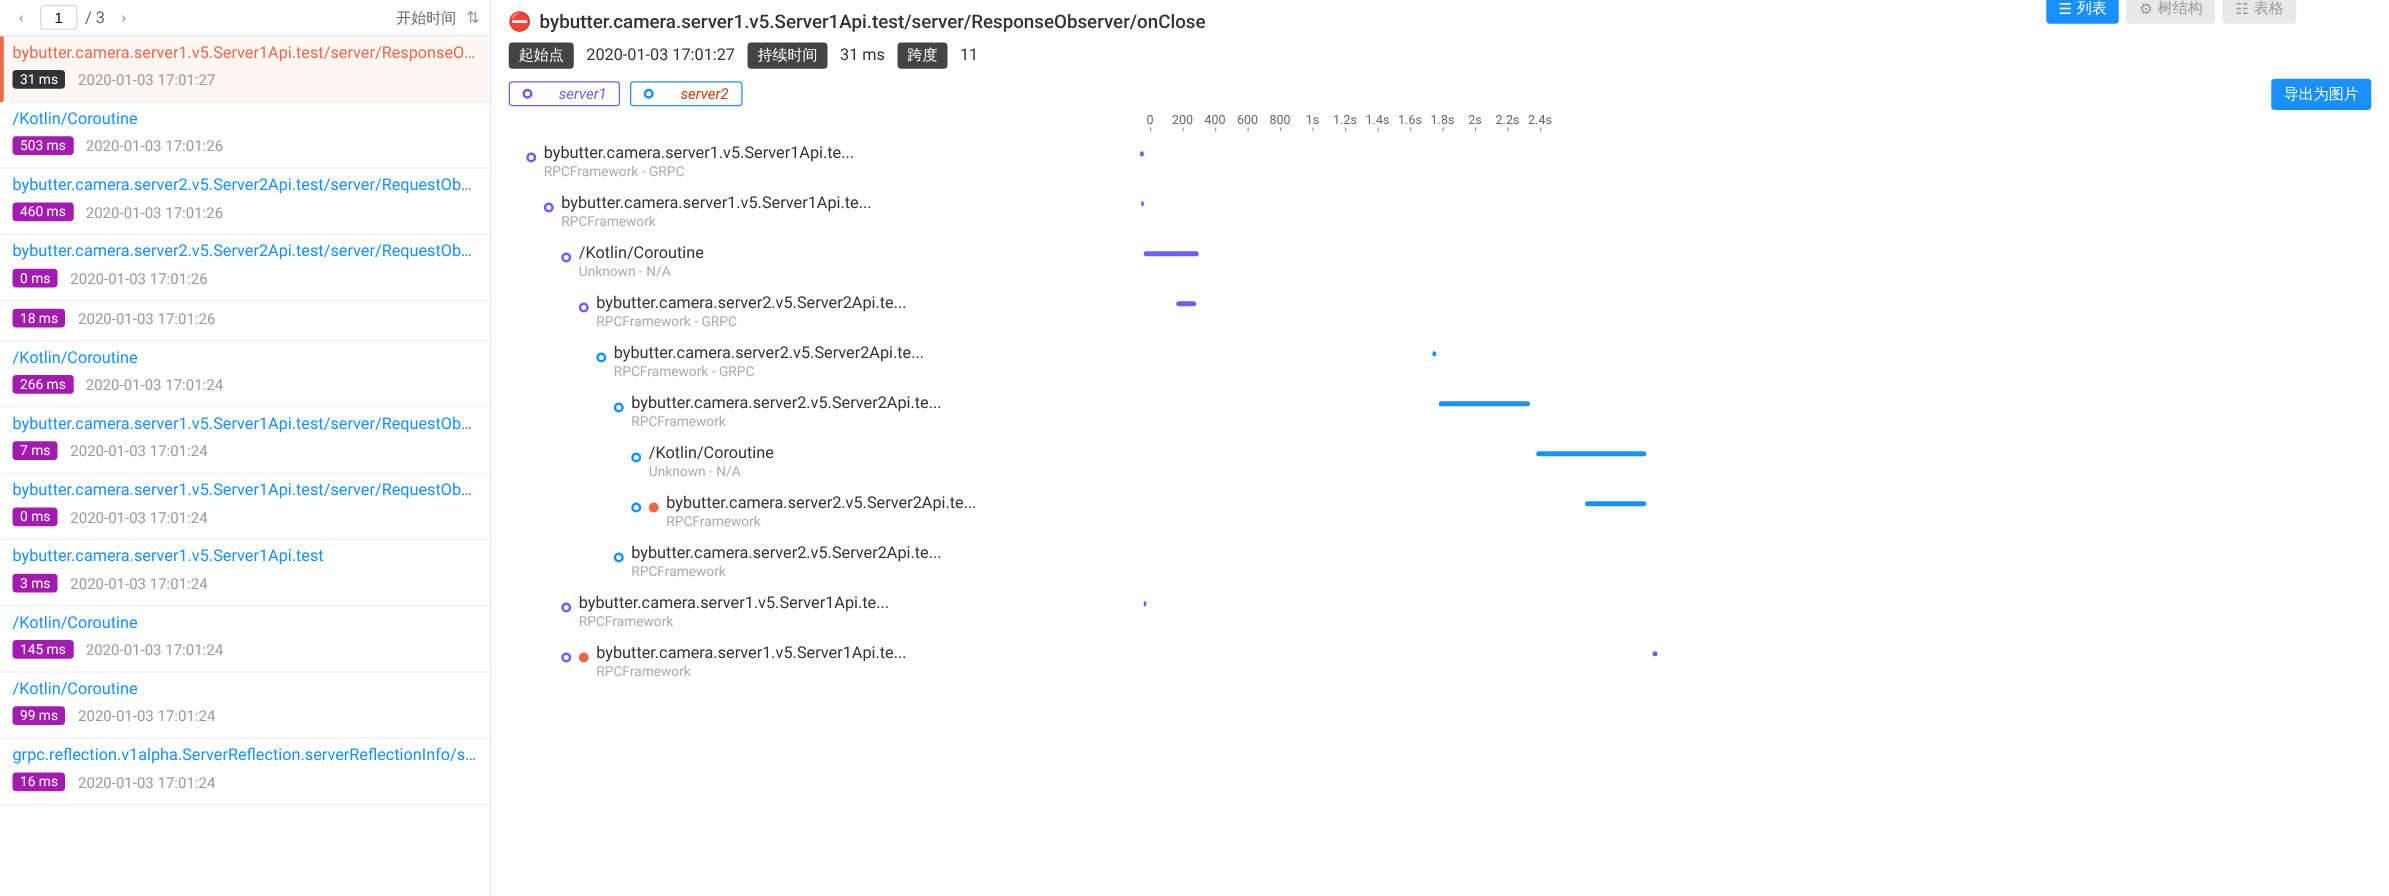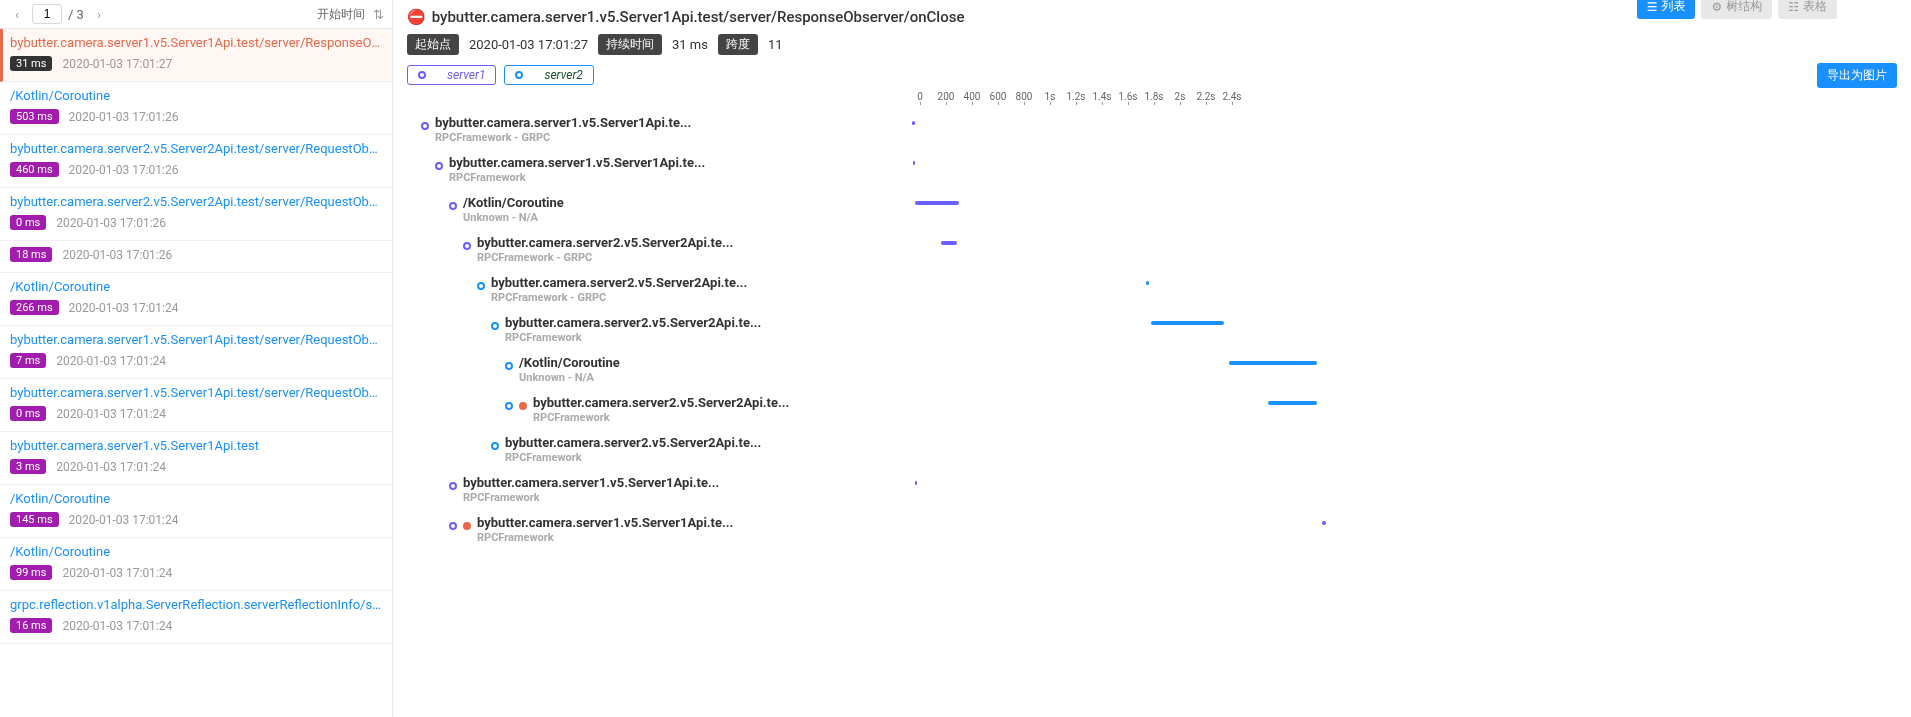--- a/index.html
+++ b/index.html
@@ -28,32 +28,32 @@
 .ip-select { background: #1890ff; color: #fff; padding: 3px 8px; border-radius: 3px; font-size: 12px; display: flex; align-items: center; gap: 4px; cursor: pointer; }
 .copy-btn { border: 1px solid #d9d9d9; border-radius: 3px; width: 22px; height: 22px; display: flex; align-items: center; justify-content: center; cursor: pointer; color: #666; }
 .stat-row { display: flex; align-items: center; gap: 10px; margin-bottom: 10px; }
 .stat-label { background: #444; color: #fff; padding: 2px 8px; border-radius: 3px; font-size: 12px; }
 .stat-val { color: #333; font-size: 13px; }
 .legend-row { display: flex; align-items: center; gap: 8px; margin-bottom: 6px; position: relative; }
 .legend-chip { border: 1px solid; padding: 2px 10px; border-radius: 3px; font-size: 12px; display: flex; align-items: center; gap: 21px; cursor: pointer; font-style: italic; }
 .legend-chip .dot { width: 8px; height: 8px; border: 2px solid; border-radius: 50%; }
 .legend-chip.server1 { border-color: #6b5eff; color: #6b5eff; }
 .legend-chip.server1 .dot { border-color: #6b5eff; }
-.legend-chip.server2 { border-color: #1890ff; color: #14532d; }
+.legend-chip.server2 { border-color: #1890ff; color: #c2410c; }
 .legend-chip.server2 .dot { border-color: #1890ff; }
 .view-btns { position: absolute; right: 60px; top: -40px; display: flex; gap: 6px; }
 .view-btn { padding: 4px 10px; border-radius: 3px; font-size: 12px; display: flex; align-items: center; gap: 4px; cursor: pointer; border: none; }
 .view-btn.active { background: #1890ff; color: #fff; }
 .view-btn.inactive { background: #e8e8e8; color: #999; }
 .export-btn { position: absolute; right: 0; top: -2px; background: #1890ff; color: #fff; padding: 4px 10px; border-radius: 3px; font-size: 12px; cursor: pointer; border: none; }
 .timeline-area { flex: 1; position: relative; overflow: auto; }
 .time-axis { position: absolute; left: 500px; right: 14px; top: 0; display: flex; font-size: 10px; color: #666; }
 .time-tick { width: 26px; text-align: center; position: relative; }
 .time-tick::after { content: ''; position: absolute; bottom: -3px; left: 50%; width: 1px; height: 3px; background: #999; }
-.span-rows { margin-top: 24px; font-weight: bold; }
+.span-rows { margin-top: 24px; }
 .span-row { display: flex; align-items: flex-start; height: 40px; position: relative; }
 .span-indent { display: flex; align-items: center; height: 18px; }
 .span-dot { width: 8px; height: 8px; border-radius: 50%; border: 2px solid; background: #fff; margin-right: 6px; margin-top: 3px; flex-shrink: 0; }
 .span-dot.purple { border-color: #6b5eff; }
 .span-dot.blue { border-color: #1890ff; }
 .span-dot.err { background: #e8684a; border-color: #e8684a; }
 .span-label { flex: 0 0 auto; min-width: 0; }
 .span-name { font-size: 13px; color: #333; white-space: nowrap; overflow: hidden; text-overflow: ellipsis; max-width: 280px; }
 .span-sub { font-size: 11px; color: #aaa; margin-top: 1px; }
 .span-bar-area { position: absolute; left: 500px; right: 14px; top: 6px; height: 4px; }

